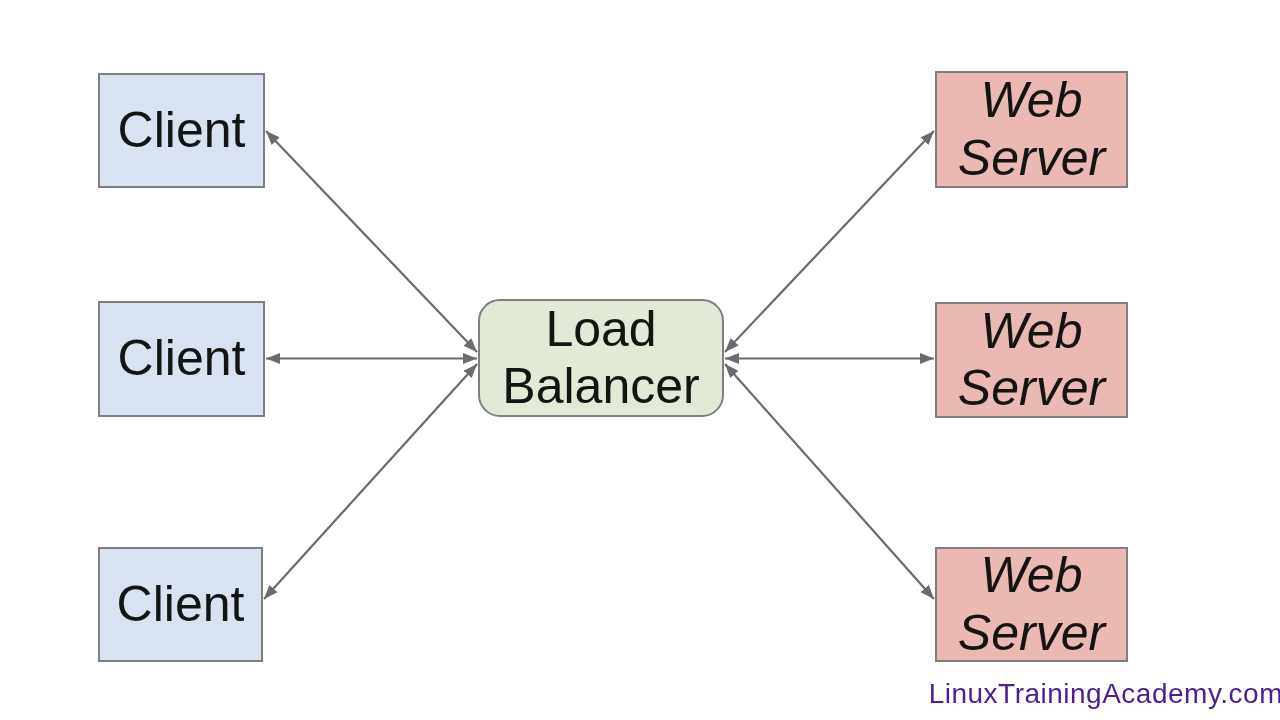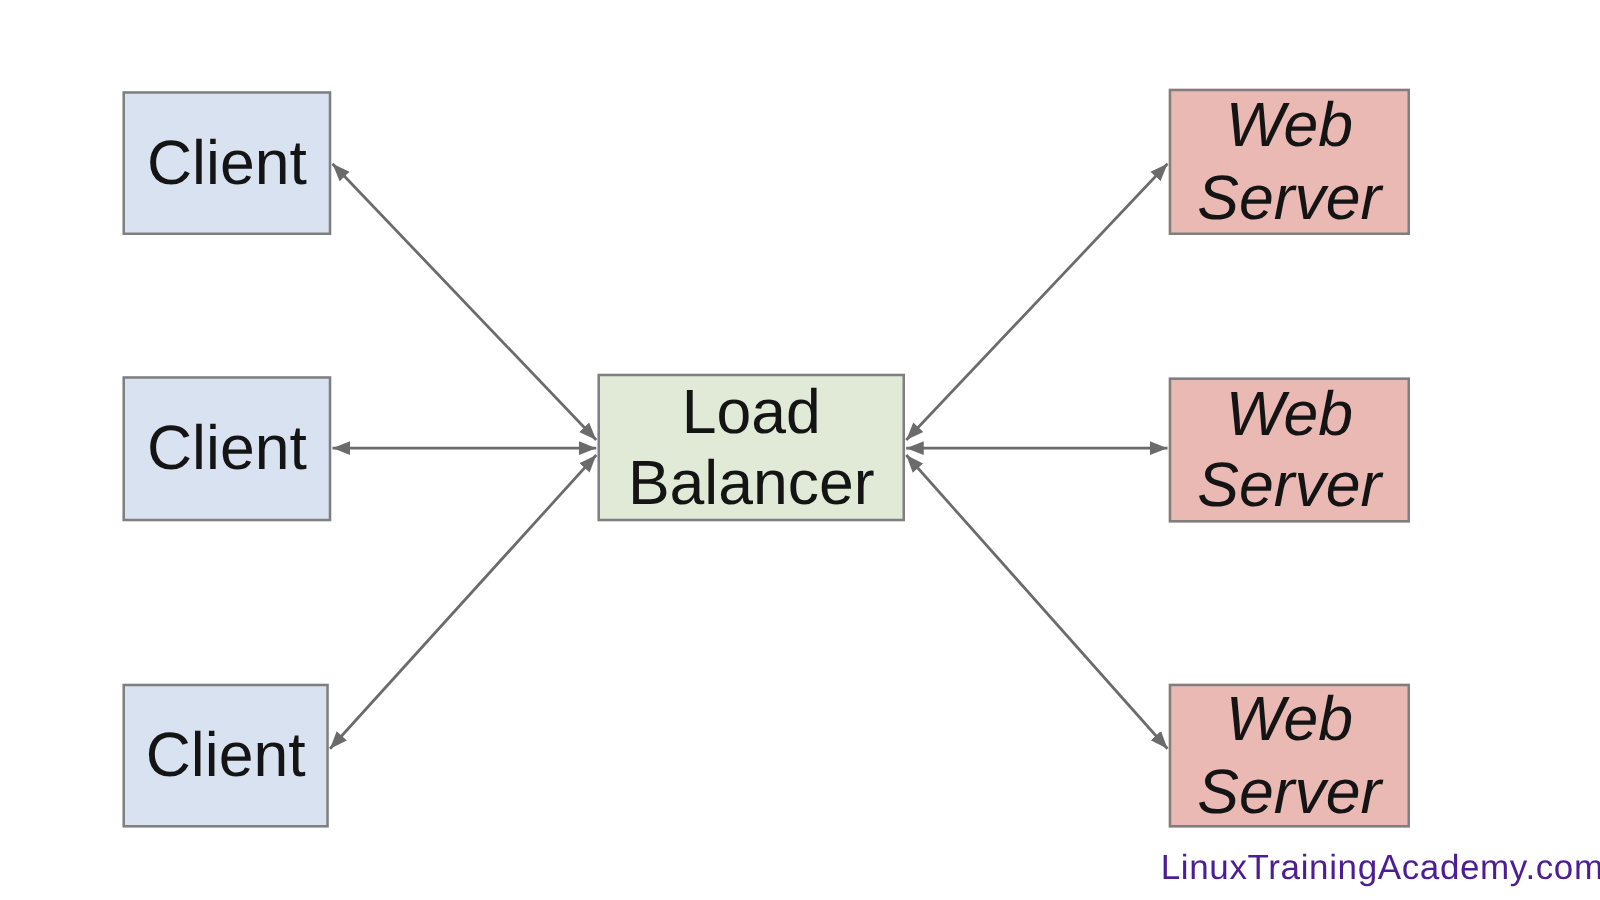--- a/index.html
+++ b/index.html
@@ -86,21 +86,21 @@
   </div>
 
   <div class="node client" style="left:98px; top:301px; width:167px; height:116px;">
     <span>Client</span>
   </div>
 
   <div class="node client" style="left:98px; top:547px; width:165px; height:115px;">
     <span>Client</span>
   </div>
 
-  <div class="node lb" style="left:478px; top:299px; width:246px; height:118px;">
+  <div class="node lb" style="left:478px; top:299px; width:246px; height:118px;border-radius:22px;">
     <span>Load Balancer</span>
   </div>
 
   <div class="node server" style="left:935px; top:71px; width:193px; height:117px;">
     <span>Web Server</span>
   </div>
 
   <div class="node server" style="left:935px; top:302px; width:193px; height:116px;">
     <span>Web Server</span>
   </div>

